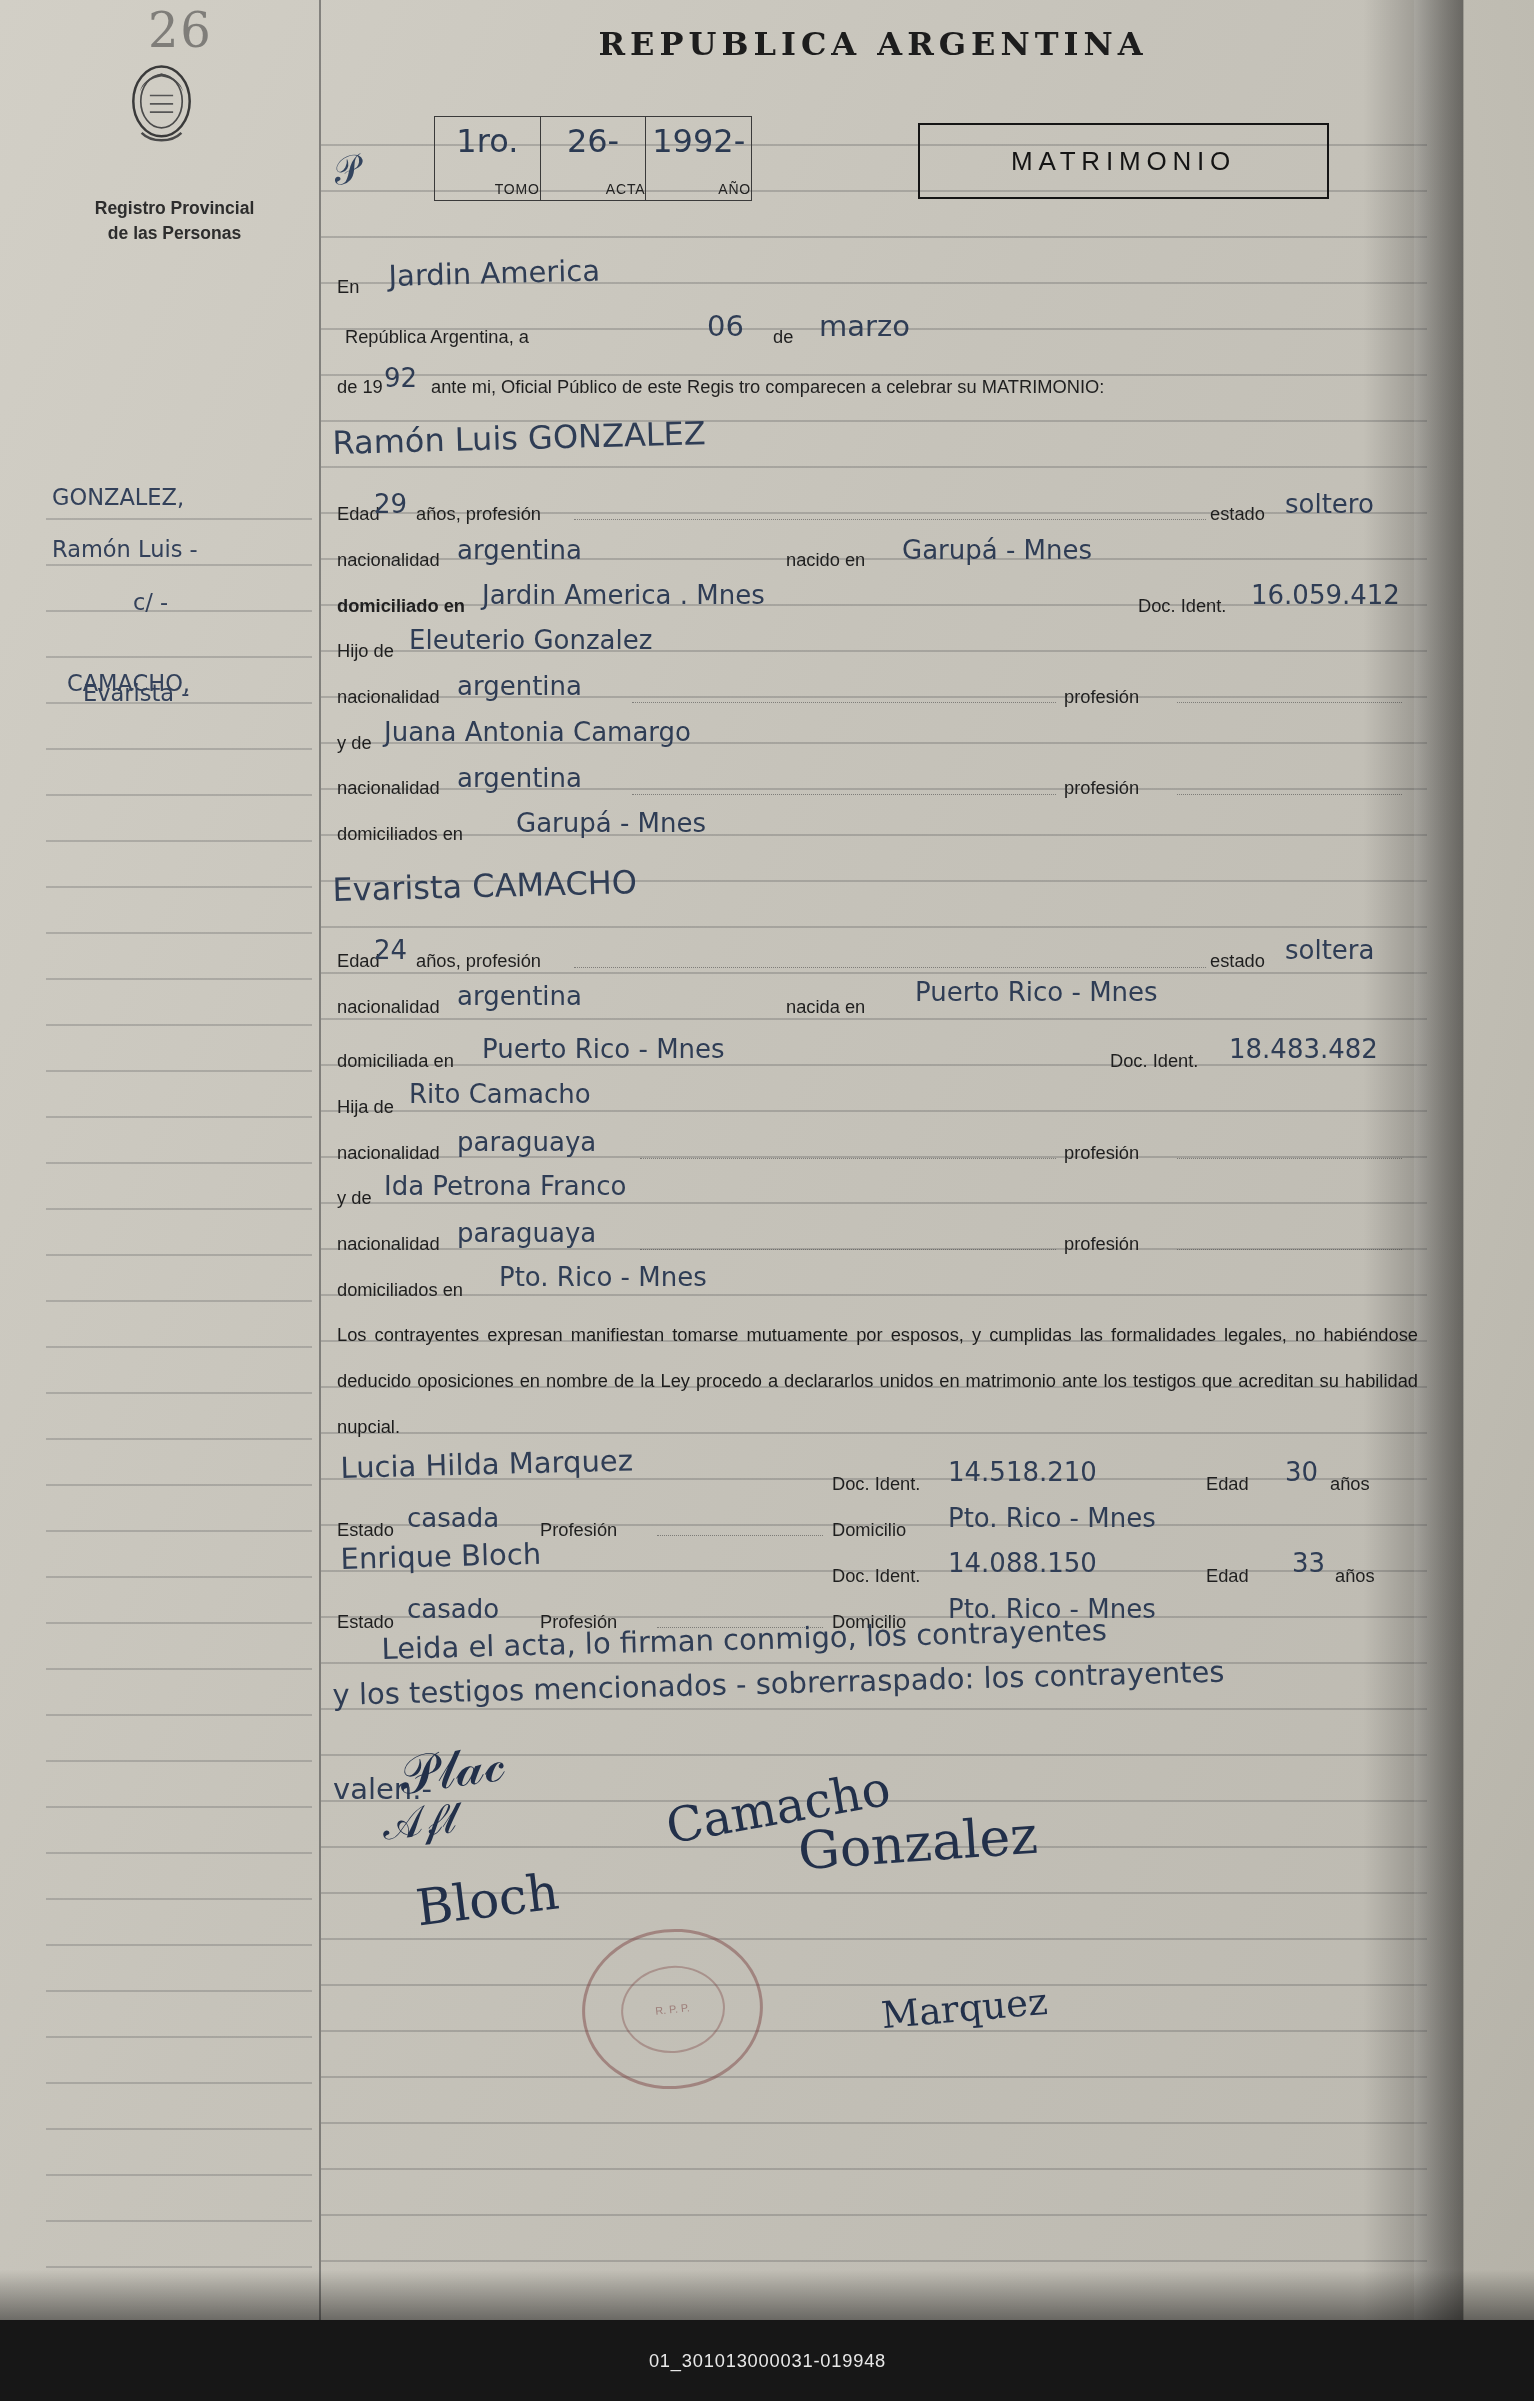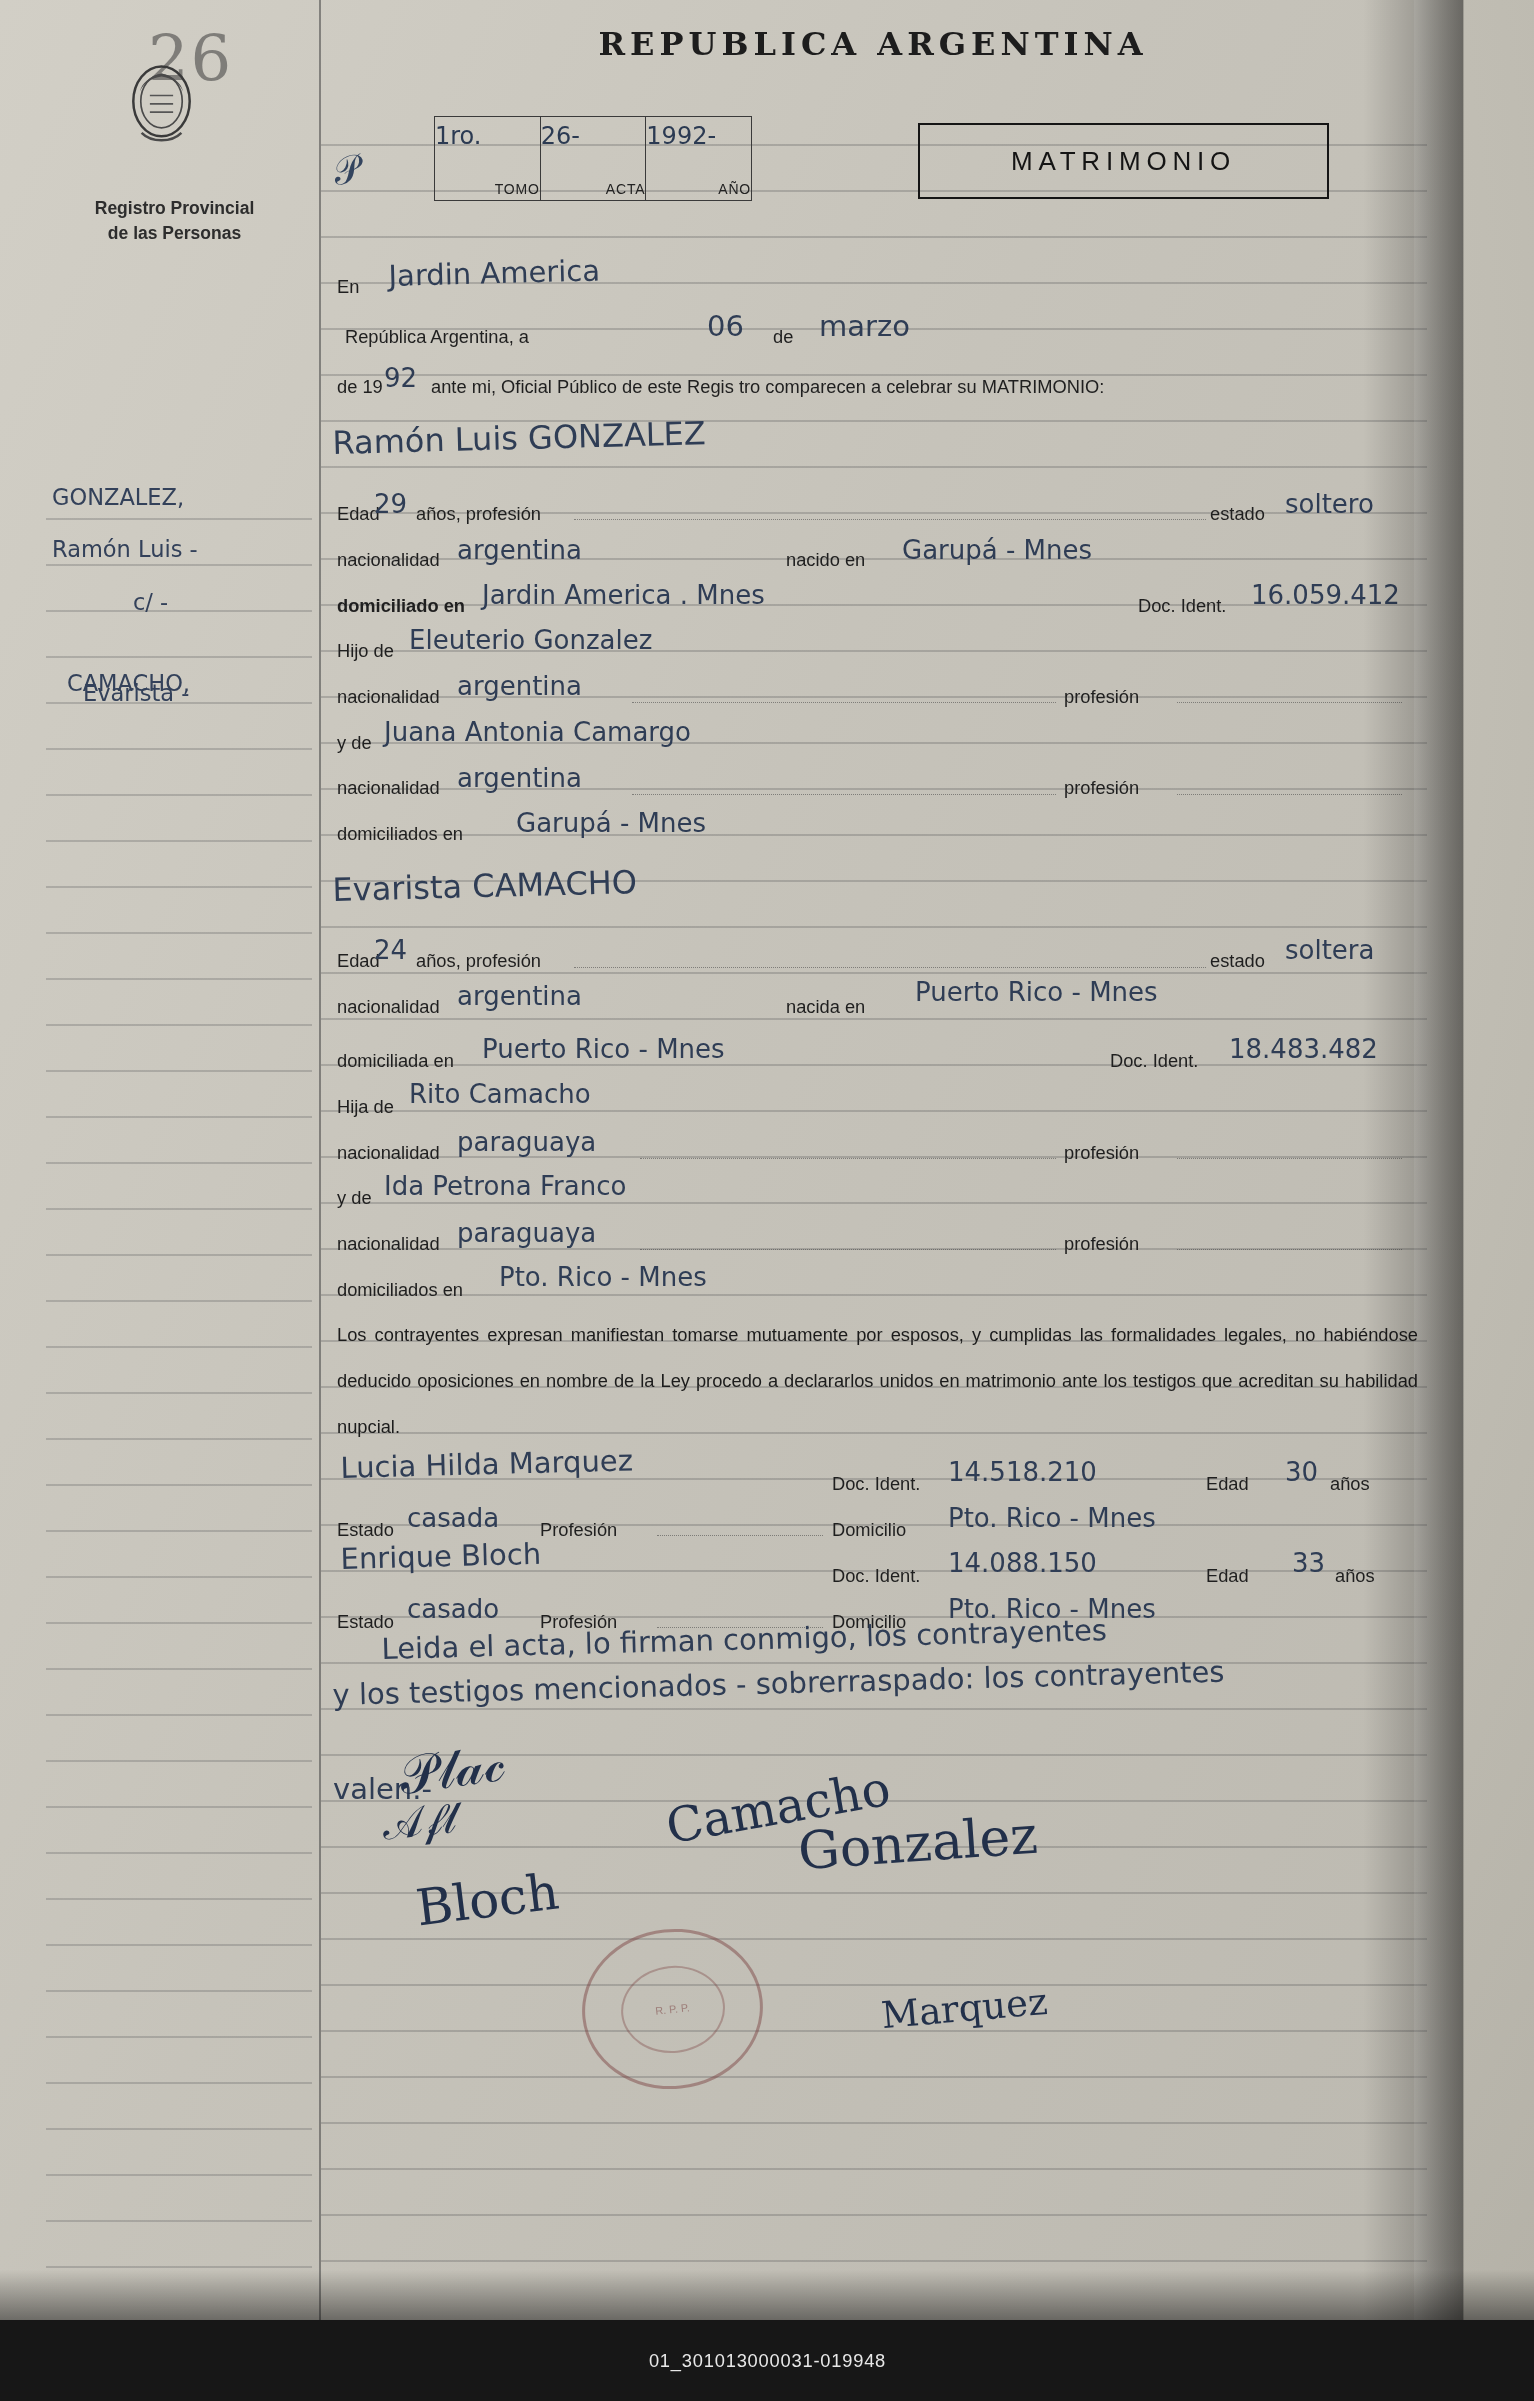--- a/index.html
+++ b/index.html
@@ -102,24 +102,23 @@
     top: 58px;
     width: 73px;
     height: 90px;
   }
   .crest svg { display:block; }
   .page-num {
     position: absolute;
     left: 148px;
     top: 1.7px;
     font-family: "DejaVu Serif", serif;
-    font-size: 64px;
+    font-size: 48px;
     color: rgba(60,60,60,0.55);
     letter-spacing: 1.7px;
-    margin-top: 20px;
   }
   .registry-label {
     position: absolute;
     left: 79px;
     top: 196px;
     width: 191px;
     text-align: center;
     font-size: 17.5px;
     color: #2d2d2d;
     line-height: 1.4;
@@ -173,23 +172,23 @@
     left: 0; right: 0;
     text-align: right;
     font-size: 14px;
     letter-spacing: 0.8px;
     color: #222;
   }
   .tab-cell .val {
     position: absolute;
     top: 5px;
     left: 0; right: 0;
-    text-align: left;
+    text-align: center;
     font-family: "DejaVu Sans", sans-serif;
-    font-size: 24px;
+    font-size: 32px;
     color: #2b3a52;
   }
   .hand-mark {
     position: absolute;
     left: 333px;
     top: 148px;
     font-size: 38px;
     color: #33445e;
     font-family: "DejaVu Serif", serif;
     transform: rotate(-12deg);

